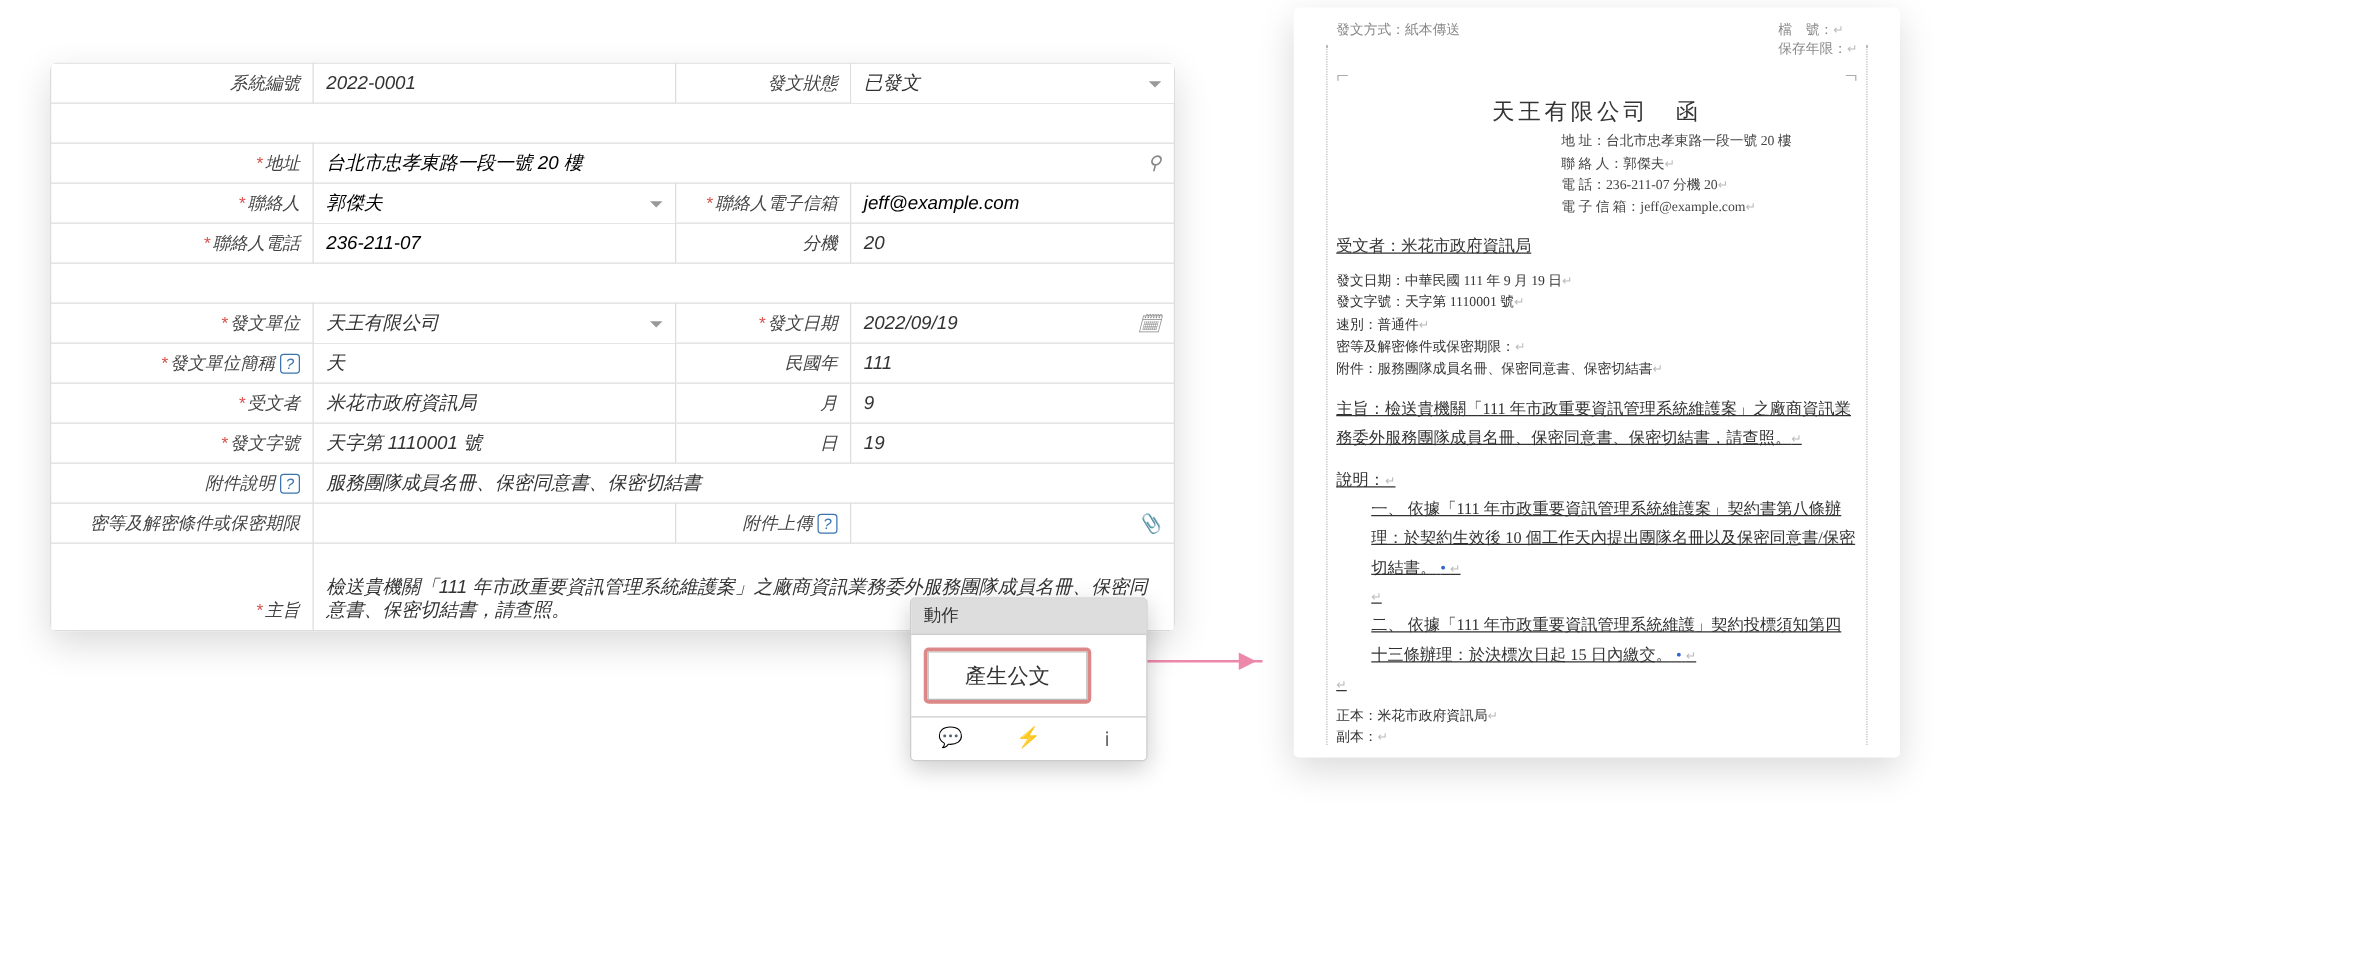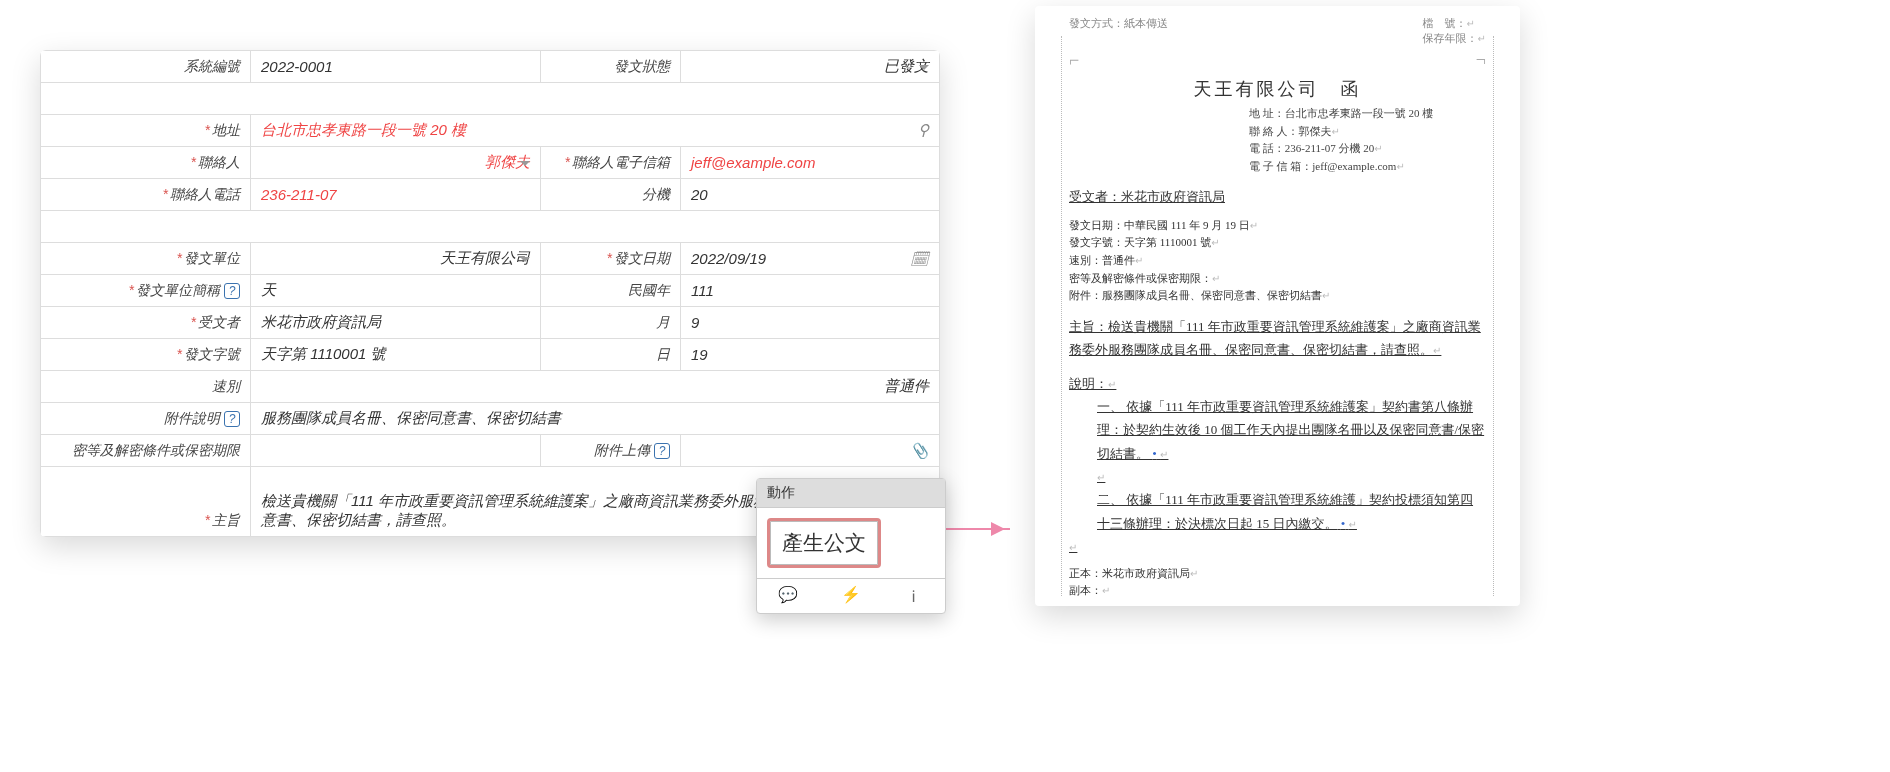--- a/index.html
+++ b/index.html
@@ -21,43 +21,43 @@
     border-radius: 6px;
     box-shadow: 0 10px 30px rgba(0,0,0,0.15);
     overflow: hidden;
     font-style: italic;
   }
   .form-table { width: 100%; border-collapse: collapse; }
   .form-table td { padding: 6px 10px; border: 1px solid #ddd; vertical-align: middle; height: 32px; background:#fff;}
   .lab { background:#e3eef0; text-align:right; color:#444; font-size:14px; }
   .lab.req::before { content:"*"; color:#d9534f; margin-right:2px;}
   .lab.white { background:#fff;}
-  .val-link { color:#ef4444;}
+  .val-link { color:#000000;}
   .hdr { background:#3f87a6; color:#fff; text-align:center; font-weight:bold; font-size:15px;}
-  .dd { position:relative;text-align:right;}
+  .dd { position:relative;}
   .dd::after { content:""; position:absolute; right:10px; top:50%; margin-top:-2px; border:5px solid transparent; border-top-color:#999;}
   .icon-pin { float:right; color:#888;}
   .icon-cal { float:right; color:#888;}
   .icon-clip { float:right; color:#888;}
   .help { display:inline-block; width:16px; height:16px; border:1px solid #3b73af; color:#3b73af; border-radius:3px; font-size:12px; text-align:center; line-height:14px; margin-left:4px;}
   
   .action-popup {
     position:absolute;
-    left: 756px; top:478px;
+    left: 728px; top:478px;
     width:190px; background:#fff;
     border:1px solid #ccc; border-radius:4px;
     box-shadow:0 6px 20px rgba(0,0,0,0.2);
     z-index:10;
   }
   .action-hdr { background:#ddd; padding:5px 10px; font-size:14px; border-bottom:1px solid #ccc;}
   .action-body { padding:10px;}
   .gen-btn {
-    display:inline-block; padding:8px 12px;
+    display:inline-block; padding:8px 30px;
     border:3px solid #d88; border-radius:4px;
-    background:#fff; font-size:21px; cursor:pointer;
+    background:#fff; font-size:17px; cursor:pointer;
     box-shadow: inset 0 0 0 1px #bbb;
   }
   .action-foot { border-top:1px solid #ccc; display:flex;}
   .action-foot div{ flex:1; text-align:center; padding:6px; color:#666; font-size:16px;}
 
   .arrow {
     position:absolute; left:840px; top:528px; width:170px; height:2px;
     background:linear-gradient(to right, #e8a, #e8a);
   }
   .arrow::after{
@@ -142,24 +142,20 @@
     <td class="lab">月</td>
     <td>9</td>
   </tr>
   <tr>
     <td class="lab req">發文字號</td>
     <td>天字第 1110001 號</td>
     <td class="lab">日</td>
     <td>19</td>
   </tr>
   <tr>
-    <td class="lab white">速別</td>
-    <td colspan="3" class="dd">普通件</td>
-  </tr>
-  <tr>
     <td class="lab white"><span>附件說明</span><span class="help">?</span></td>
     <td colspan="3">服務團隊成員名冊、保密同意書、保密切結書</td>
   </tr>
   <tr>
     <td class="lab white">密等及解密條件或保密期限</td>
     <td></td>
     <td class="lab"><span>附件上傳</span><span class="help">?</span></td>
     <td>
             <span class="icon-clip">📎</span>
           </td>

